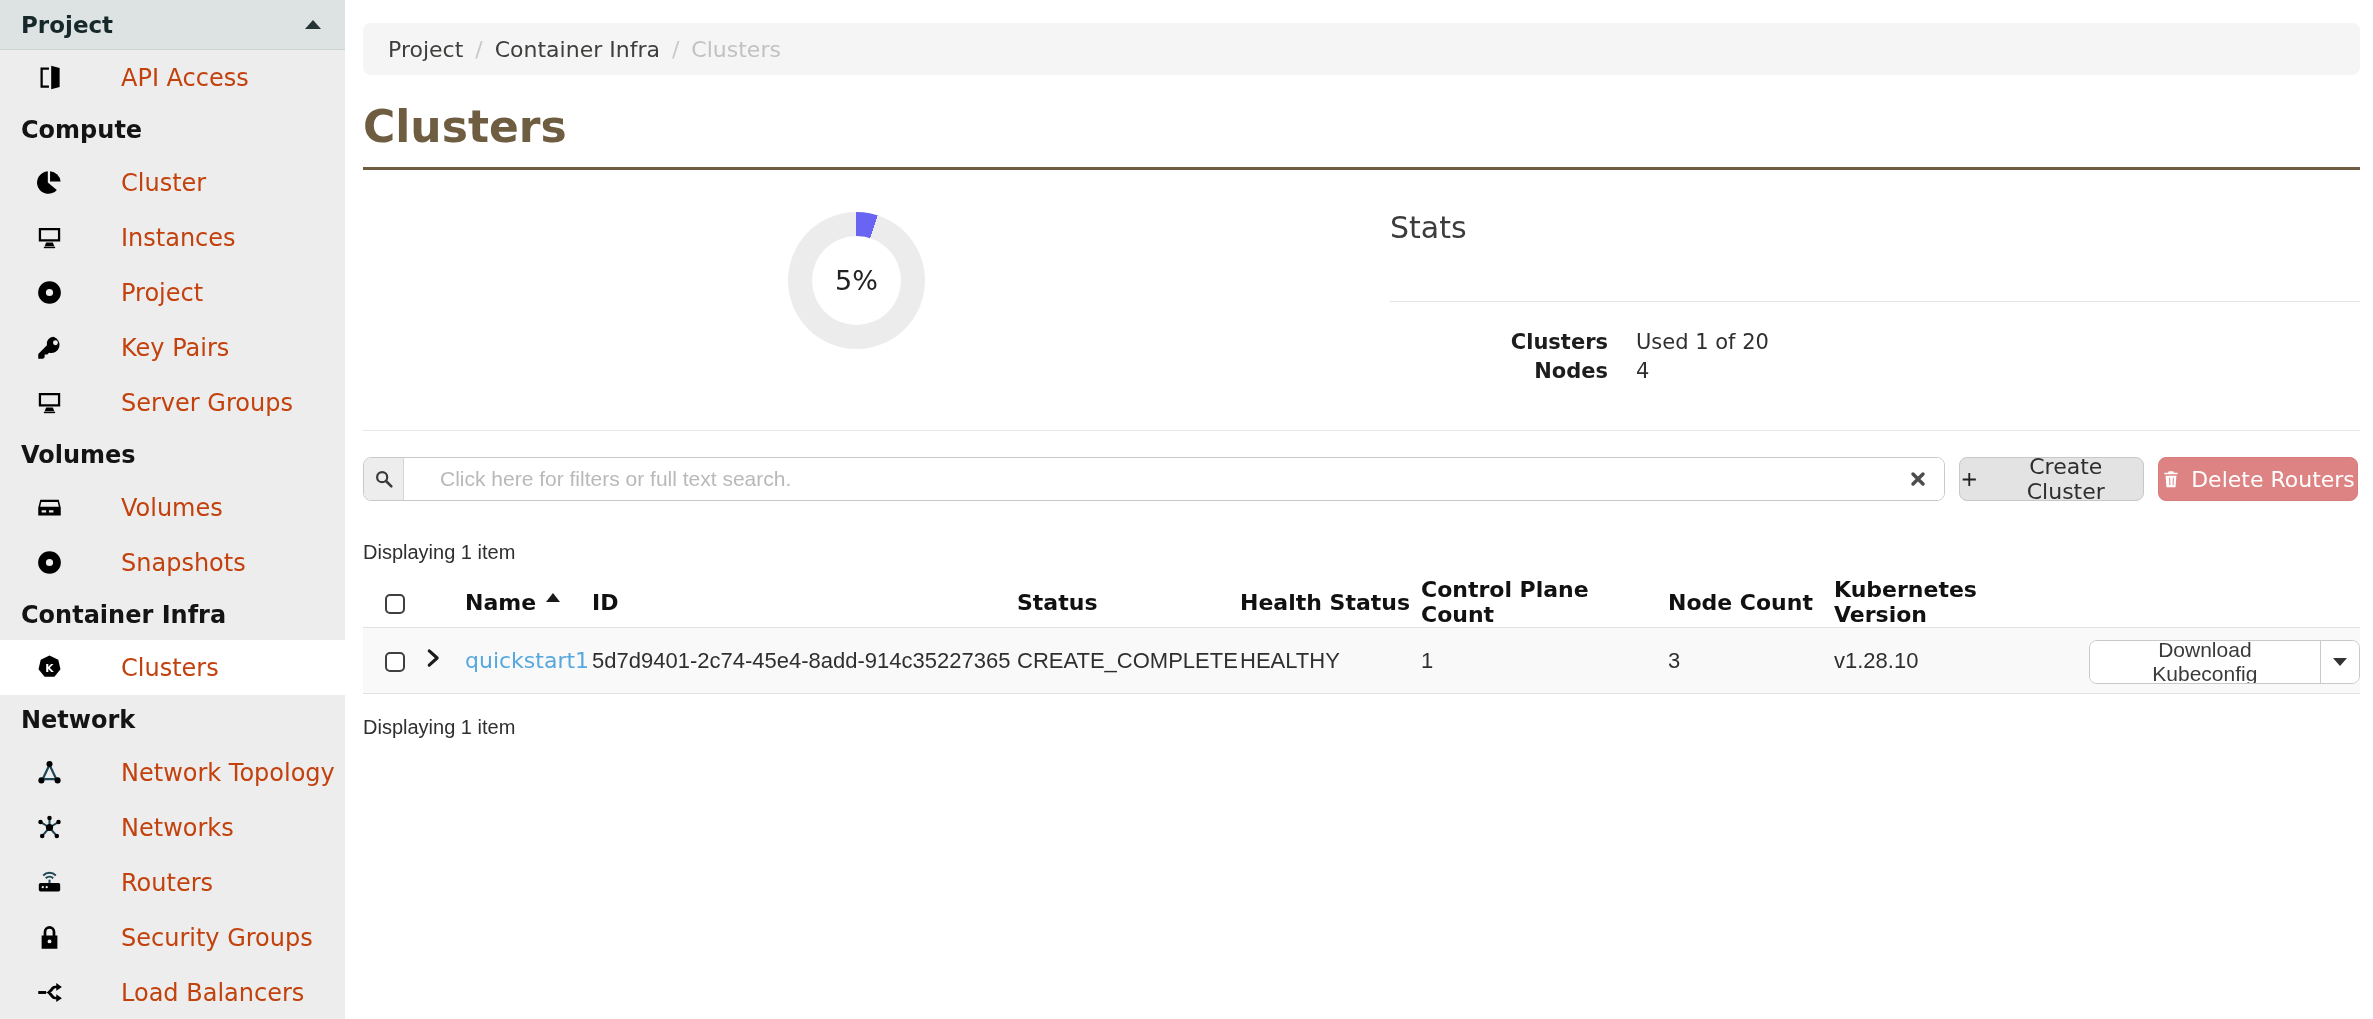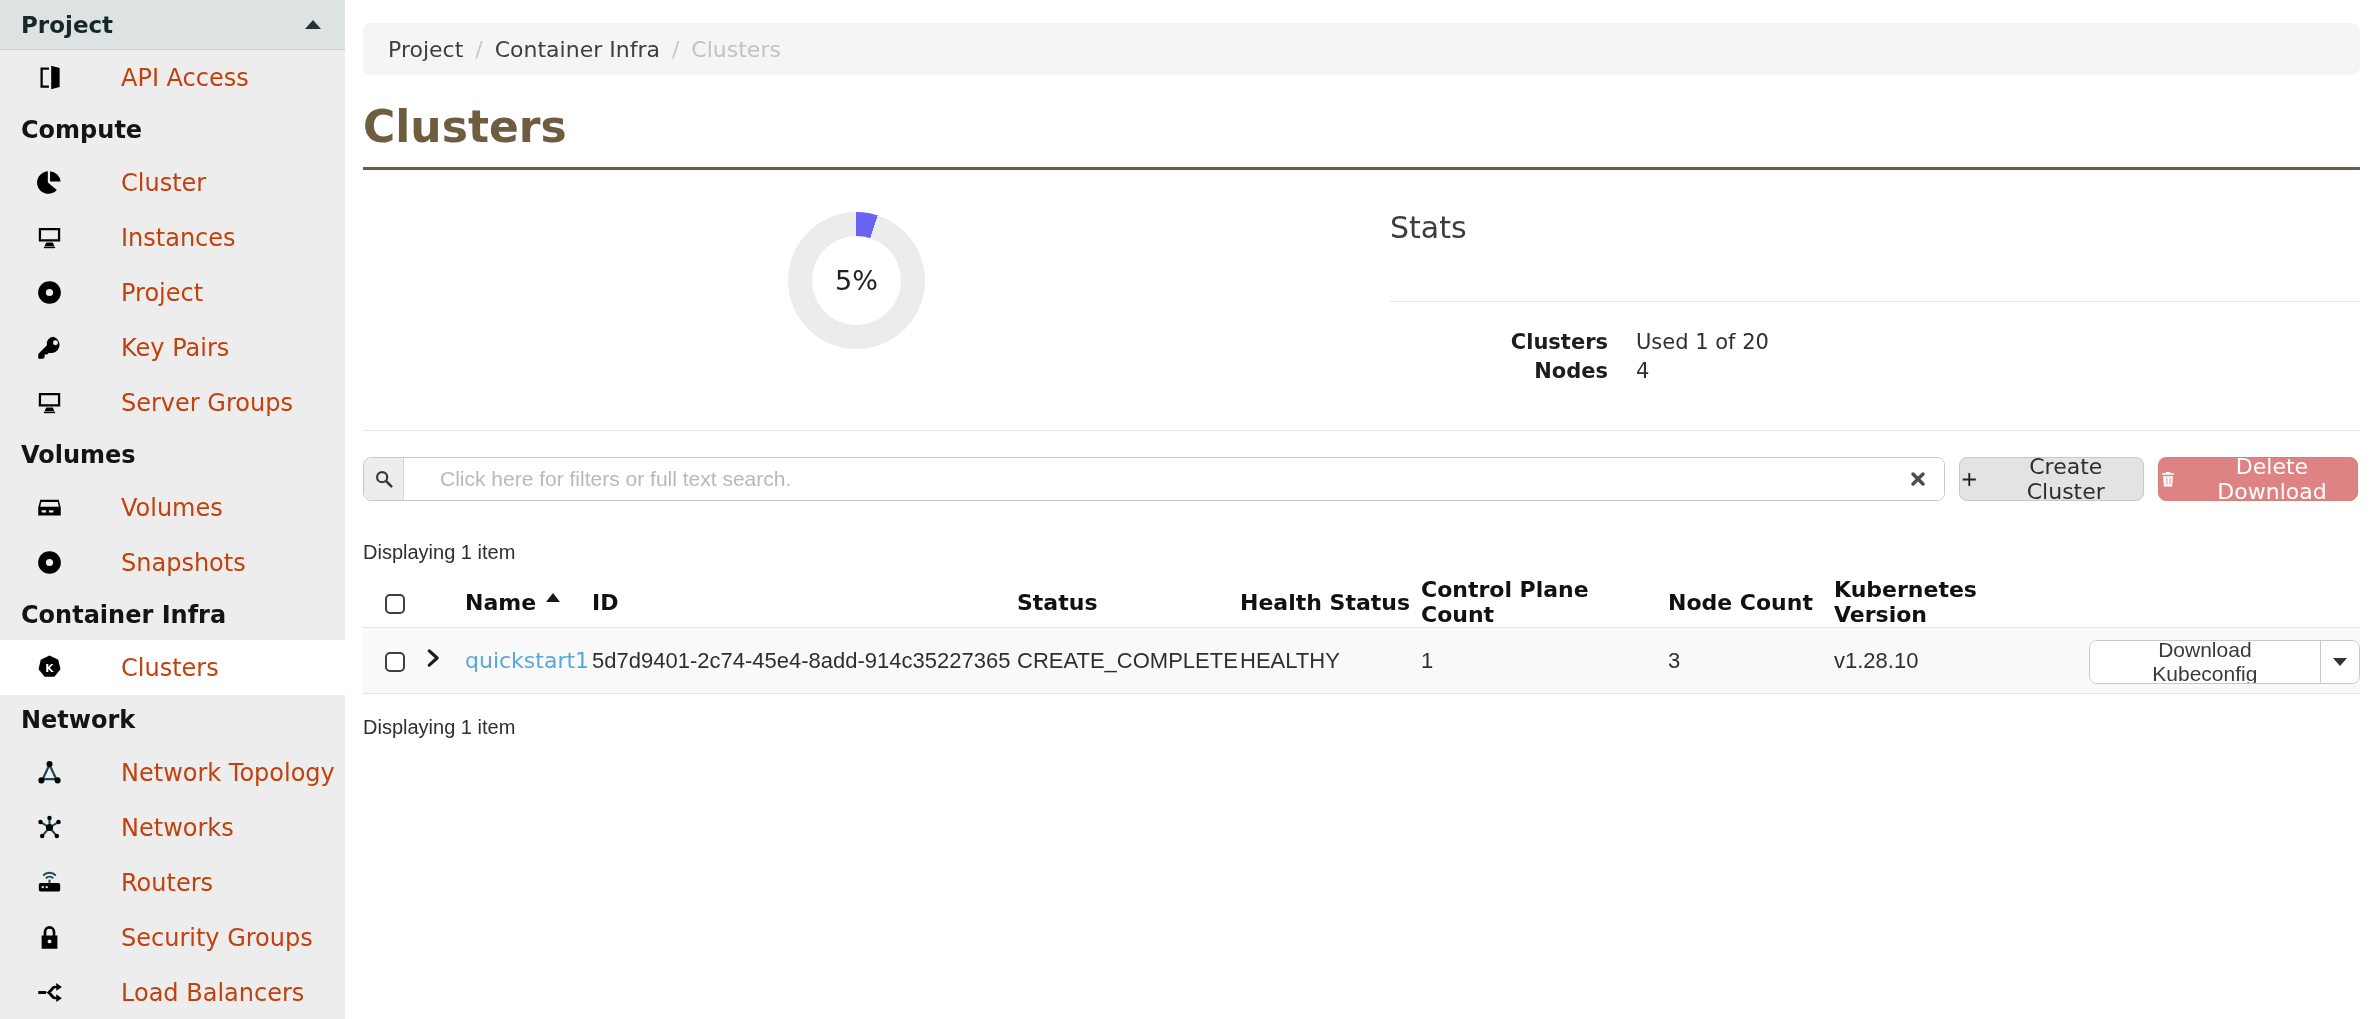--- a/index.html
+++ b/index.html
@@ -363,21 +363,21 @@
       <button class="btn btn-create">
         <svg>
             <use href="#i-plus"></use>
           </svg>
         <span>Create Cluster</span>
       </button>
       <button class="btn btn-delete" aria-disabled="true">
         <svg>
             <use href="#i-trash"></use>
           </svg>
-        <span>Delete Download</span>
+        <span>Delete Routers</span>
       </button>
     </div>
 
     <div class="count">Displaying 1 item</div>
 
     <table>
       <colgroup>
         <col style="width:60px">
           <col style="width:42px">
           <col style="width:127px">

